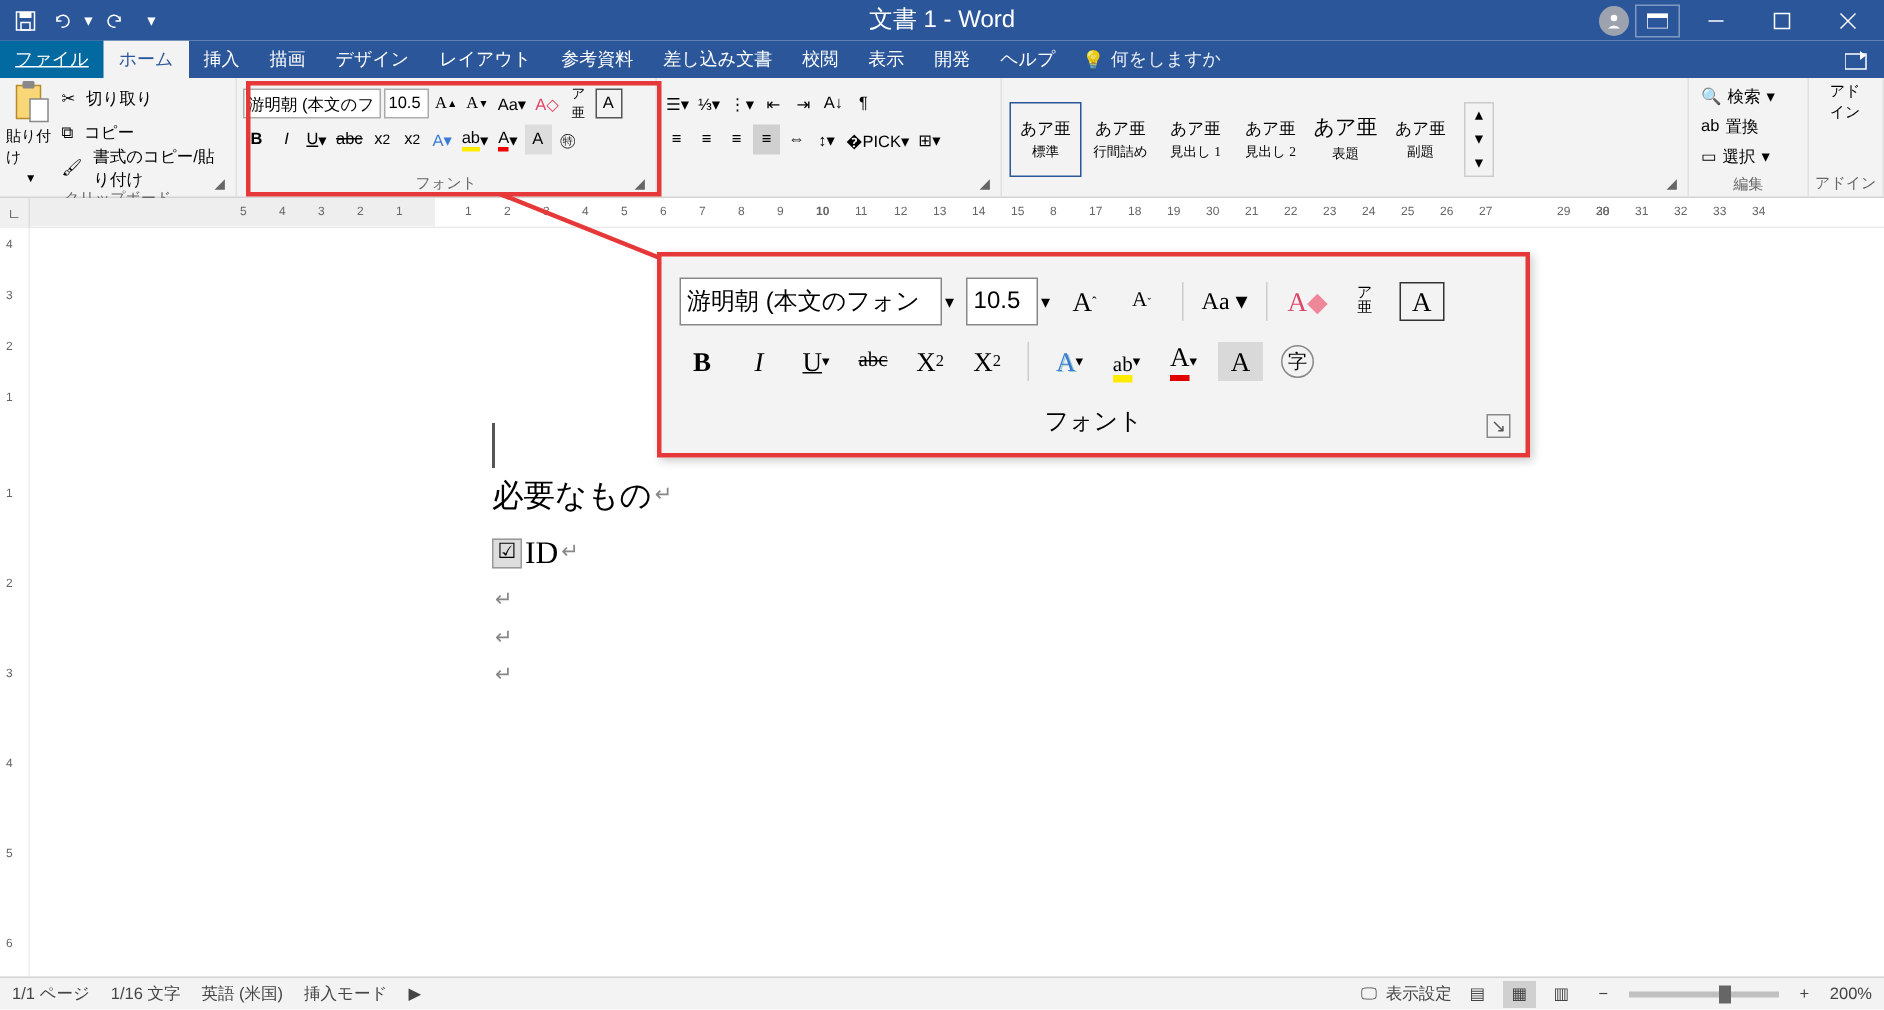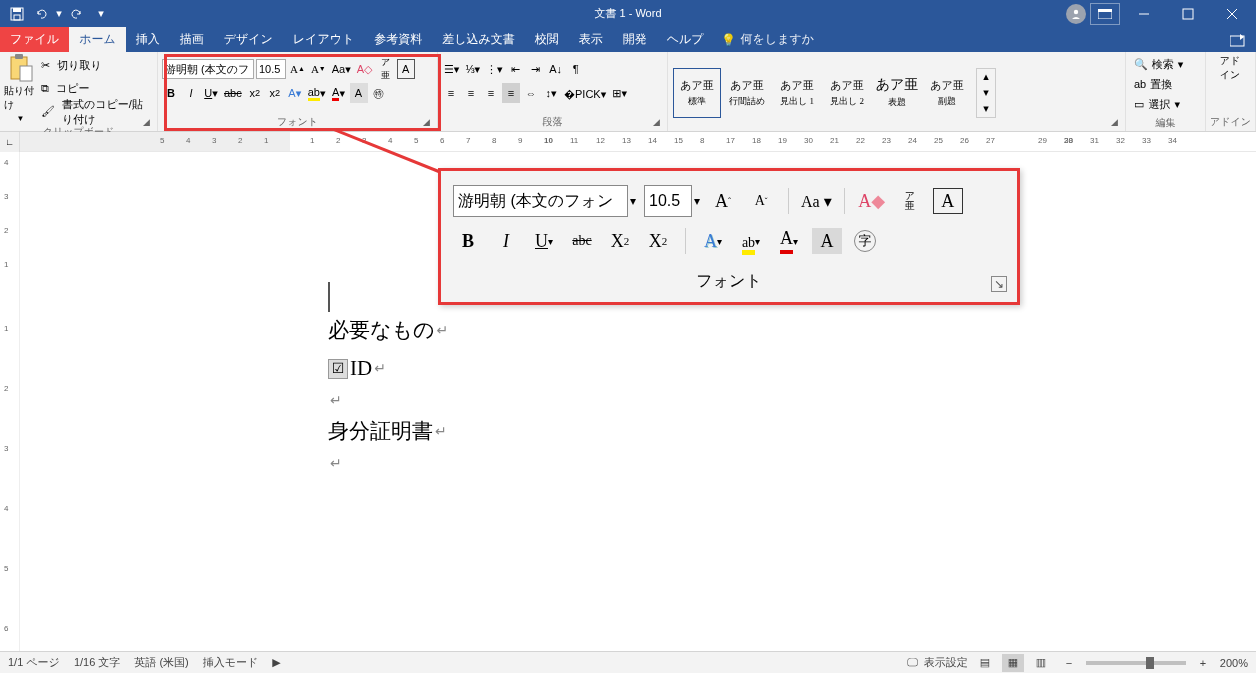--- a/index.html
+++ b/index.html
@@ -2,30 +2,30 @@
 <html><head>
 <meta charset="utf-8">
 <style>
   * { box-sizing: border-box; margin: 0; padding: 0; }
   body { font-family: "Meiryo UI", "Yu Gothic UI", sans-serif; font-size: 11px; background: #fff; overflow: hidden; width: 1256px; height: 673px; position: relative; }
   
   
   .titlebar { background: #2b579a; height: 27px; display: flex; align-items: center; color: #fff; position: relative; }
   .qat { display: flex; align-items: center; gap: 2px; padding-left: 6px; }
   .qat-btn { width: 22px; height: 22px; display: flex; align-items: center; justify-content: center; cursor: pointer; }
-  .title-center { position: absolute; left: 50%; transform: translateX(-50%); font-size: 11px; }
+  .title-center { position: absolute; left: 50%; transform: translateX(-50%); font-size: 16px; }
   .title-right { margin-left: auto; display: flex; align-items: center; gap: 4px; padding-right: 4px; }
   .win-btn { width: 40px; height: 27px; display: flex; align-items: center; justify-content: center; cursor: pointer; }
   .user-circle { width: 20px; height: 20px; border-radius: 50%; background: #9ca3af; display: flex; align-items: center; justify-content: center; }
   .ribbon-display { width: 30px; height: 22px; display:flex; align-items:center; justify-content:center; border:1px solid rgba(255,255,255,0.4); }
   
   
   .tabs { background: #2b579a; height: 25px; display: flex; align-items: stretch; color: #fff; font-size: 12px; }
   .tab { padding: 0 10px; display: flex; align-items: center; cursor: pointer; }
-  .tab.file { background: #ef4444; }
+  .tab.file { background: #0369a1; text-decoration: underline; }
   .tab.active { background: #f3f3f3; color: #2b579a; }
   .tellme { margin-left: 8px; display: flex; align-items: center; gap: 4px; opacity: 0.9; }
   .share { margin-left: auto; padding: 0 10px; display:flex; align-items:center; }
   
   
   .ribbon { background: #f3f3f3; height: 80px; display: flex; border-bottom: 1px solid #d4d4d4; }
   .group { border-right: 1px solid #e1e1e1; display: flex; flex-direction: column; justify-content: space-between; padding: 2px 4px 0; position: relative; }
   .group-body { display: flex; flex: 1; }
   .group-label { text-align: center; font-size: 10px; color: #666; padding: 2px 0; position: relative; }
   .dialog-launcher { position: absolute; right: 2px; bottom: 2px; width: 12px; height: 12px; font-size: 9px; color: #666; cursor: pointer; }
@@ -239,21 +239,20 @@
         <div class="smallbtn">≡</div>
         <div class="smallbtn">≡</div>
         <div class="smallbtn">≡</div>
         <div class="smallbtn" style="background:#d0d0d0;">≡</div>
         <div class="smallbtn">⇔</div>
         <div class="smallbtn">↕▾</div>
         <div class="smallbtn">�PICK▾</div>
         <div class="smallbtn">⊞▾</div>
       </div>
     </div>
-    <div class="group-label">段落</div>
     <div class="dialog-launcher">◢</div>
   </div>
 
   <div class="group" style="flex:1;font-family:Liberation Serif, serif;">
     <div class="group-body" style="align-items:center;">
       <div id="styles-gallery" style="display:flex; flex-wrap:nowrap;">
           <div class="stylebox selected">
             <div class="preview">あア亜</div>
             <div>標準</div>
           </div>
@@ -381,21 +380,20 @@
           </div>
           <div class="doc-line">
             <span class="checkbox-sym">☑</span>
             <span>ID</span>
             <span class="para-mark">↵</span>
           </div>
           <div class="doc-line">
             <span class="para-mark">↵</span>
           </div>
           <div class="doc-line">
-            <span>身分証明書</span>
             <span class="para-mark">↵</span>
           </div>
         </div>
       <div class="doc-line">
           <span class="para-mark">↵</span>
         </div>
     </div>
   </div>
 </div>
 

